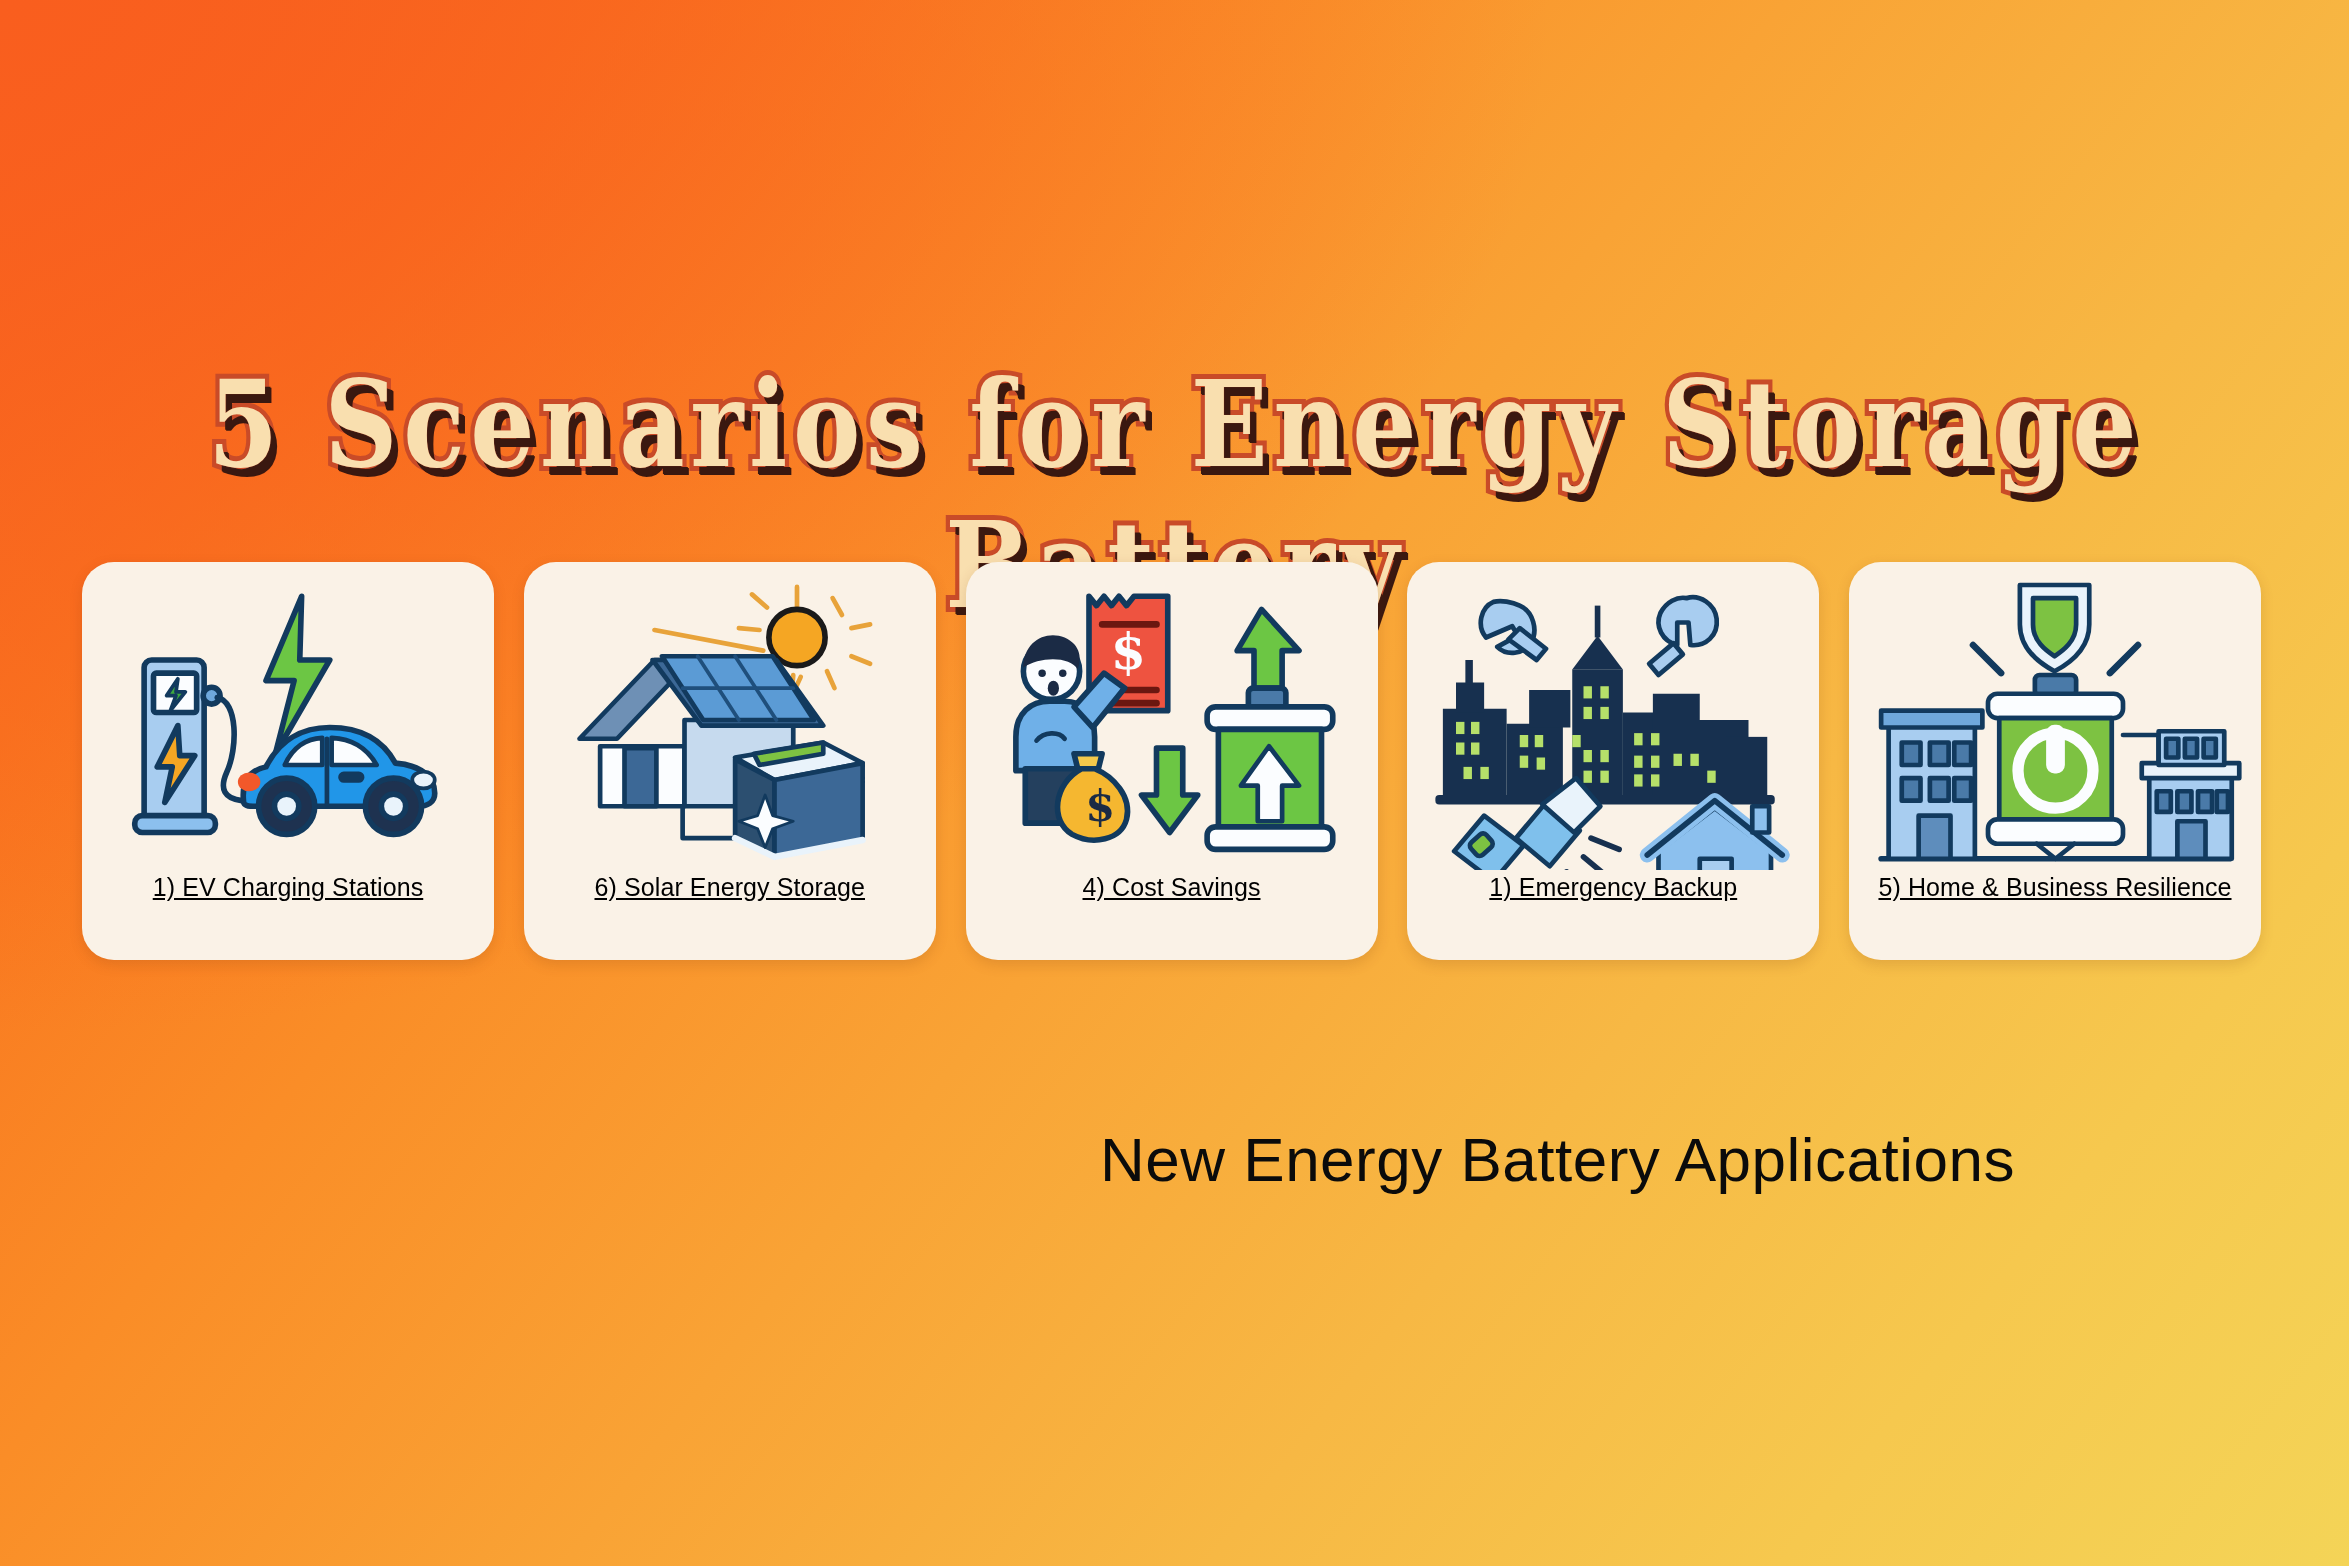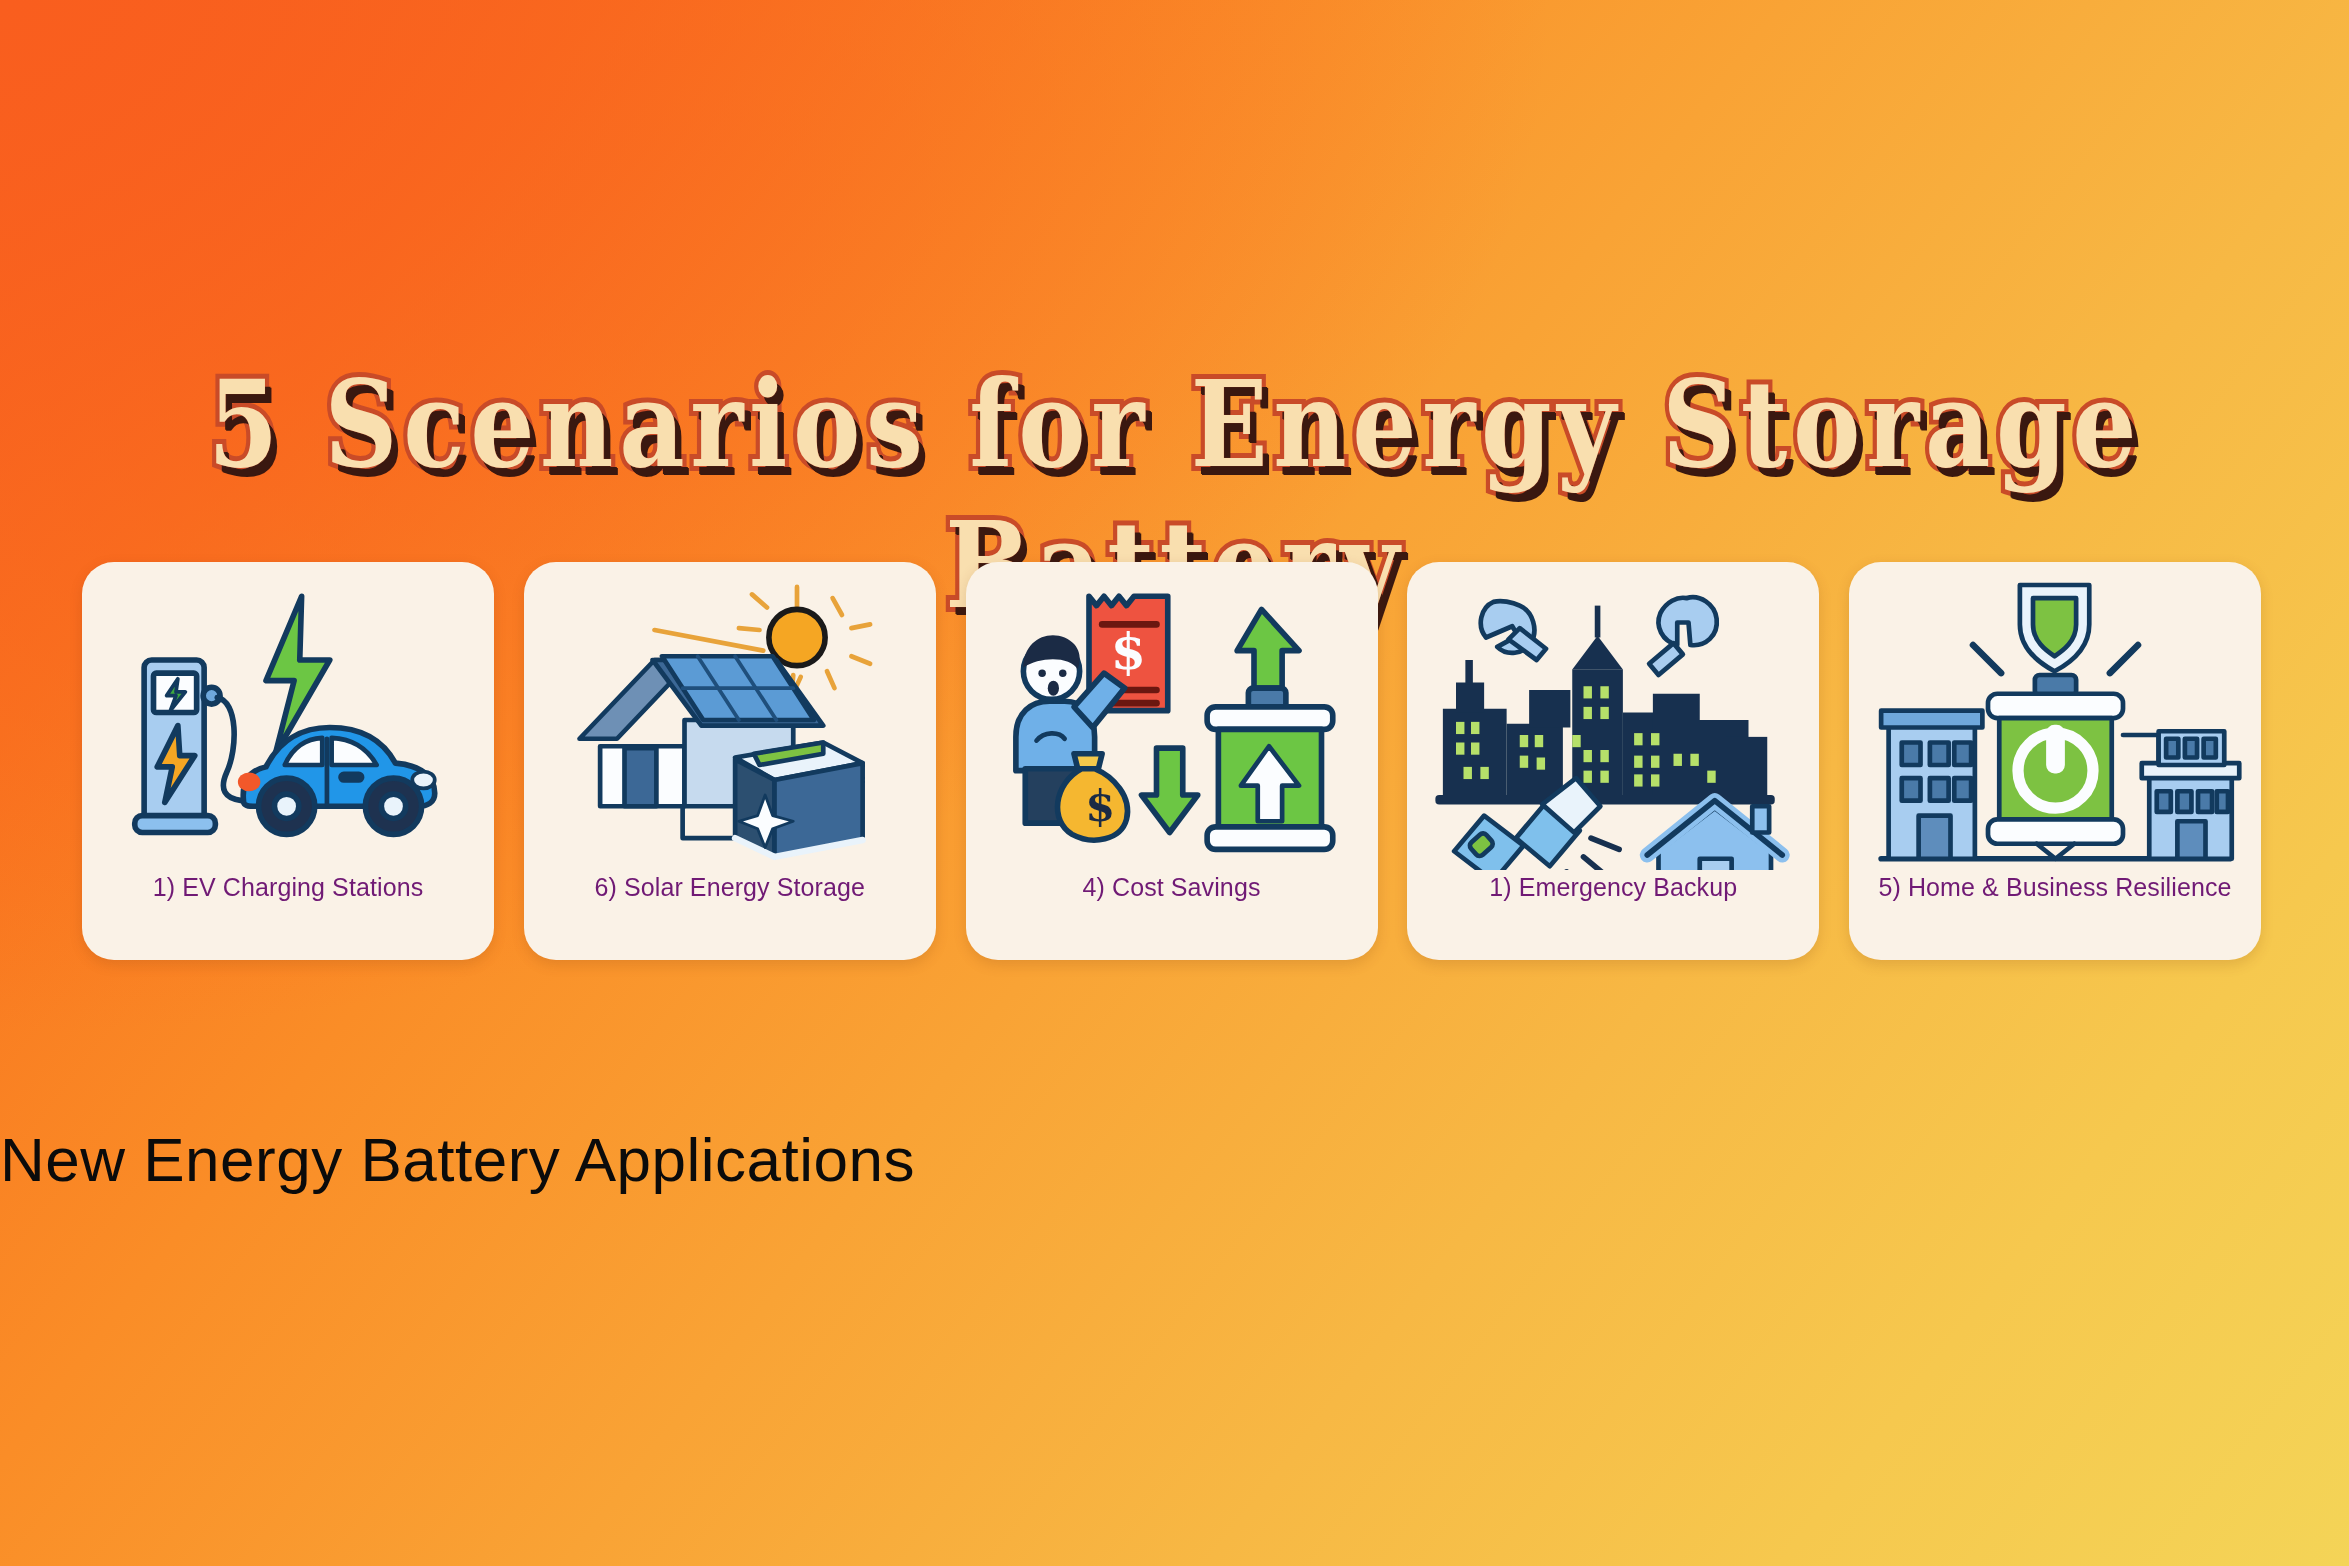--- a/index.html
+++ b/index.html
@@ -48,29 +48,30 @@
     border-radius:32px;
     box-shadow:0 4.7px 13px rgba(120,50,10,.16);
     display:flex; flex-direction:column; align-items:center;
     padding-top:7.5px;
   }
   .art{ width:375px; height:300px; display:block; }
   .card-label{
     margin-top:3.7px;
     font-size:25px;
     font-weight:400;
-    color:#701a75;
+    color:#000000;
     letter-spacing:0.1px;
     white-space:nowrap;
+    text-decoration:underline;
   }
 
   
   #caption{
     position:absolute; left:0; top:1124px; width:2015px;
-    text-align:left;
+    text-align:right;
     font-size:62px; color:#0B0B0B; font-weight:400;
     letter-spacing:0.5px;
   }
 </style>
 </head>
 <body>
 
 <div id="poster">
 
   <div id="title-wrap">

